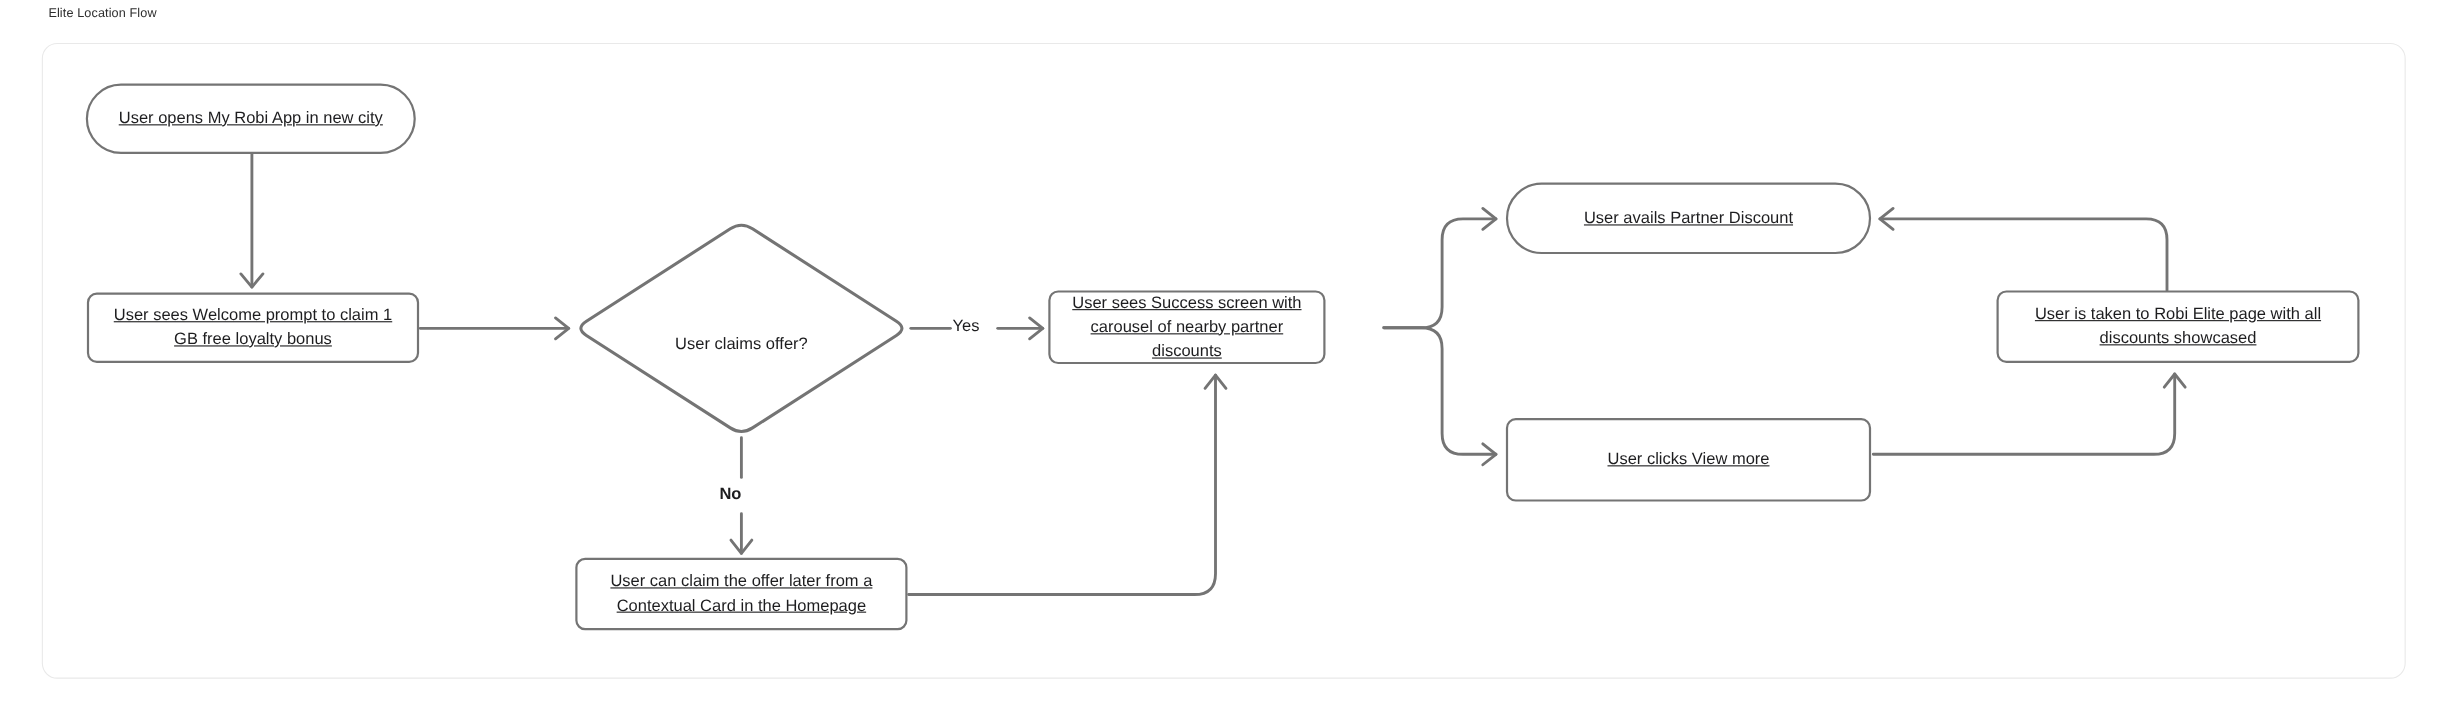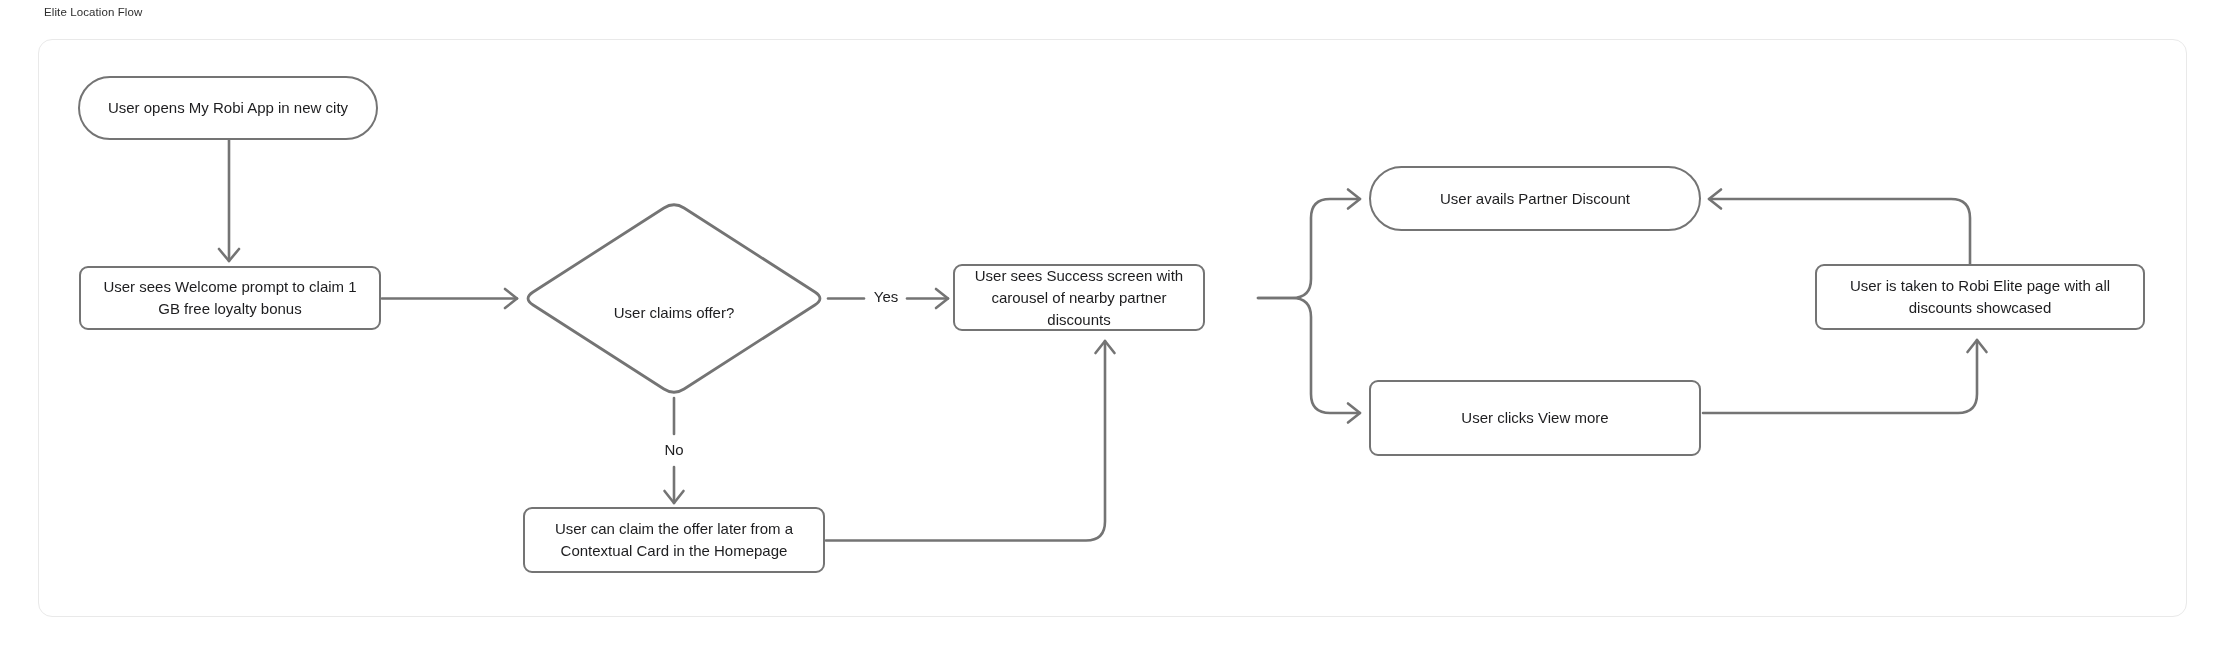--- a/index.html
+++ b/index.html
@@ -64,42 +64,42 @@
     background: #ffffff;
     border: 2.6px solid var(--stroke);
     display: flex;
     align-items: center;
     justify-content: center;
     text-align: center;
     font-size: 15px;
     line-height: 22px;
     color: var(--text);
     padding: 4px 13px;
+    text-decoration: underline;
   }
   .rect { border-radius: 9px; }
   .stadium { border-radius: 33px; }
   .diamond-label {
     position: absolute;
     left: 574px;
     top: 302px;
     width: 200px;
     text-align: center;
     font-size: 15px;
     line-height: 22px;
     color: var(--text);
   }
   .edge-label {
     position: absolute;
     font-size: 15px;
     color: var(--text);
-    text-align: center;
     width: 40px;
   }
   .label-yes { left: 866px; top: 288px; }
-  .label-no  { left: 654px; top: 441px; }
+  .label-no  { left: 654px; top: 441px; font-weight: bold; }
 </style>
 </head>
 <body>
 
 <div class="page" style="--stroke: #747474; --text: #1d1d1f; --canvas-border: #e9e9e9;">
 
   <div class="title">Elite Location Flow</div>
 
   <div class="canvas"></div>
 

